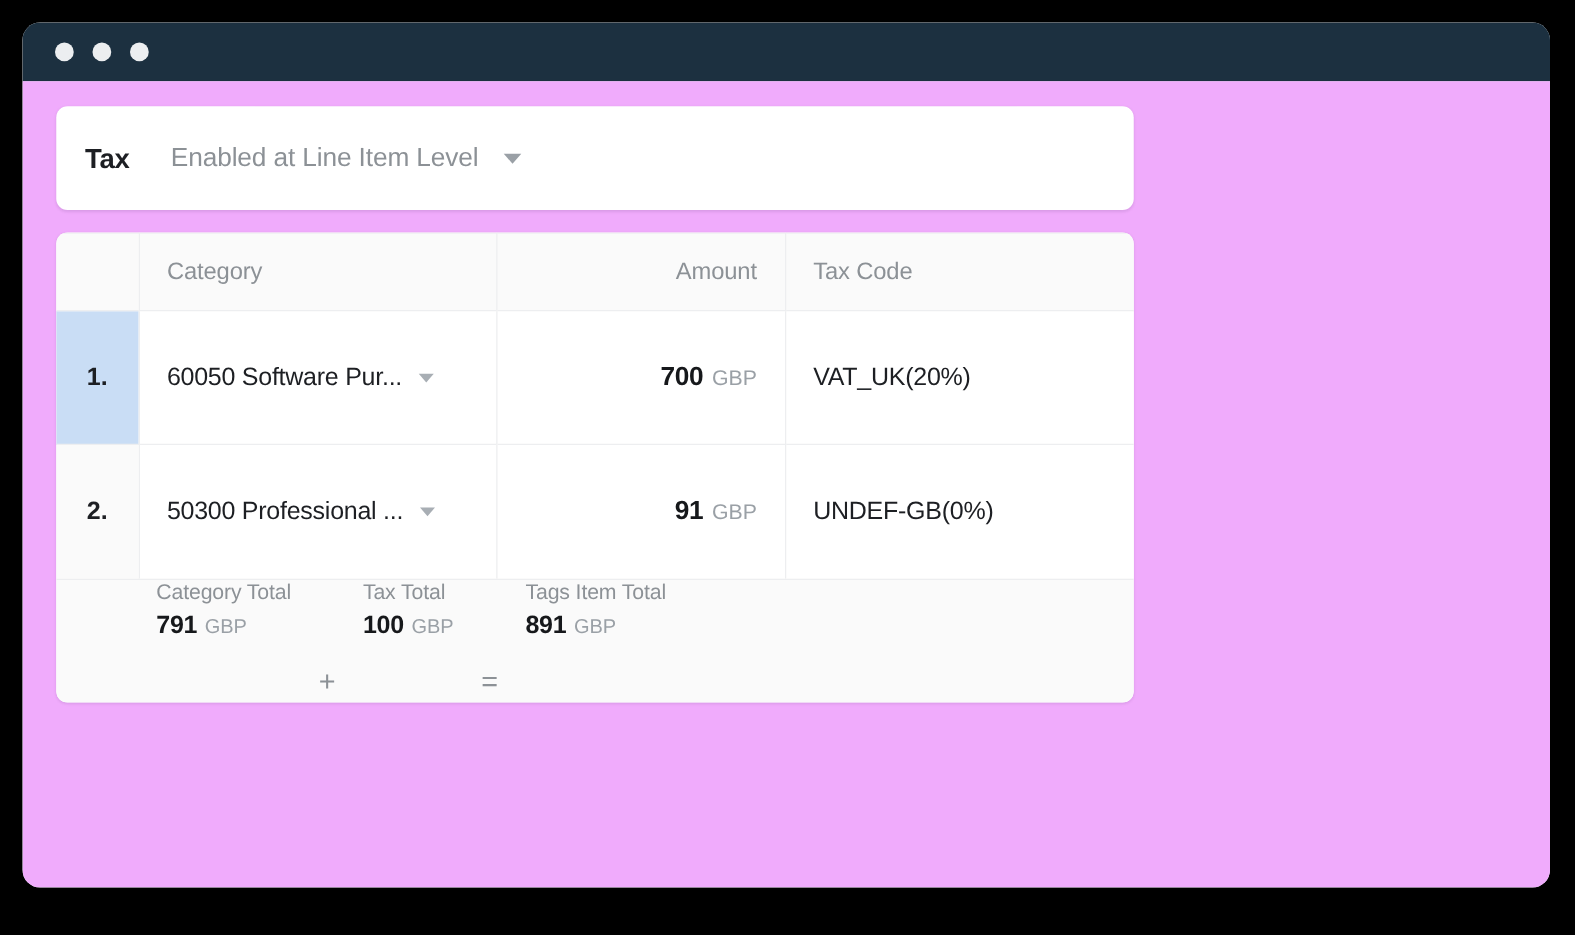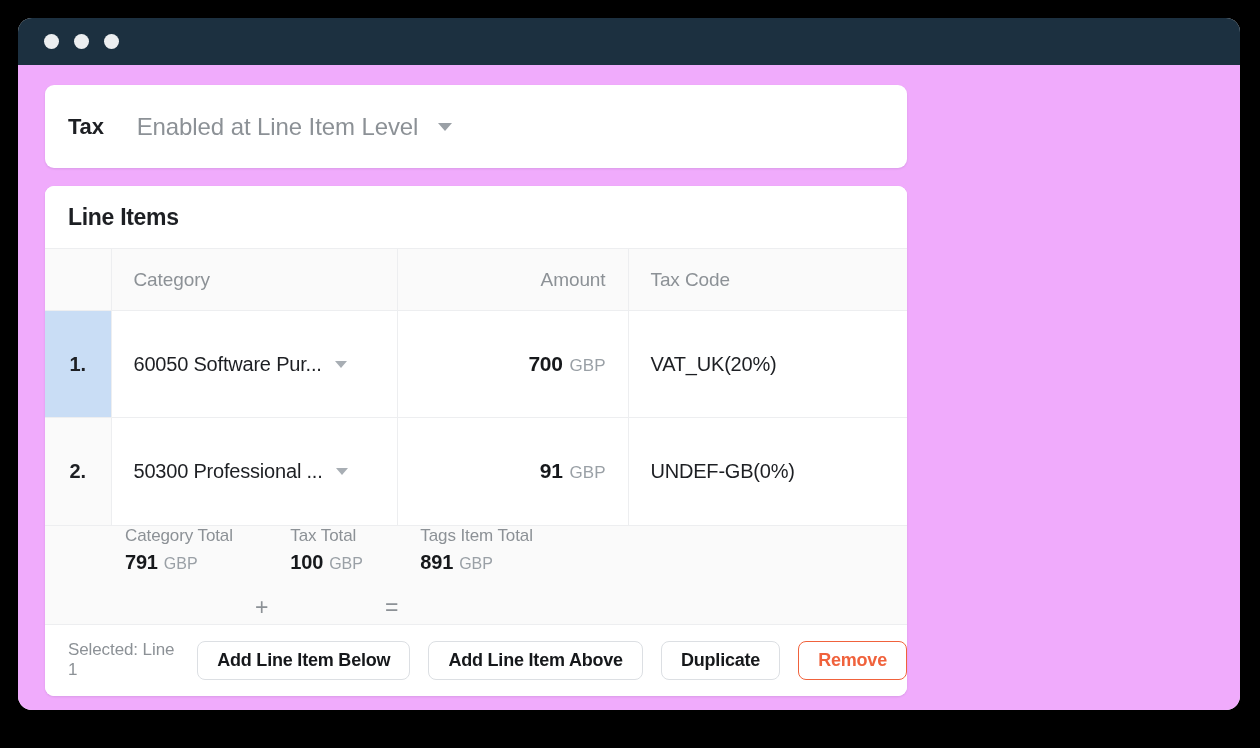--- a/index.html
+++ b/index.html
@@ -52,21 +52,21 @@
   
   .tax-card {
     margin-top: 20px;
     height: 83px;
     display: flex; align-items: center;
     padding-left: 23px;
     gap: 33px;
   }
   .tax-label { font-size: 22px; font-weight: 700; color: #1d1f23; letter-spacing: -0.2px; }
   .tax-value-wrap { display: flex; align-items: center; gap: 20px; }
-  .tax-value { font-size: 24px; color: #8c9196; letter-spacing: -0.1px; }
+  .tax-value { font-size: 21px; color: #8c9196; letter-spacing: -0.1px; }
 
   .chev {
     width: 0; height: 0;
     border-left: 7px solid transparent;
     border-right: 7px solid transparent;
     border-top: 8px solid #9aa0a6;
   }
   .chev-sm {
     width: 0; height: 0;
     border-left: 6px solid transparent;
@@ -193,23 +193,20 @@
       <div class="card tax-card">
         <span class="tax-label">Tax</span>
         <span class="tax-value-wrap">
           <span class="tax-value">Enabled at Line Item Level</span>
           <span class="chev"></span>
         </span>
       </div>
 
       <div class="card li-card">
 
-        <div class="li-title-bar">
-          <span class="li-title">Line Items</span>
-        </div>
 
         <table class="lines">
           <colgroup>
             <col class="col-idx">
               <col class="col-cat">
               <col class="col-amt">
               <col class="col-tax">
               <col class="col-tags">
           </colgroup>
           <thead>
@@ -285,24 +282,17 @@
           </div>
           <span class="tot-op">=</span>
           <div class="tot-group">
             <span class="tot-lbl">Tags Item Total</span>
             <span class="tot-valrow">
               <span class="tot-num">891</span><span class="tot-cur">GBP</span>
             </span>
           </div>
         </div>
 
-        <div class="actionbar">
-          <span class="selected-txt">Selected: Line 1</span>
-          <button class="btn">Add Line Item Below</button>
-          <button class="btn">Add Line Item Above</button>
-          <button class="btn">Duplicate</button>
-          <button class="btn danger">Remove</button>
-        </div>
 
       </div>
     </div>
   </div>
 </div>
 
 </body></html>

